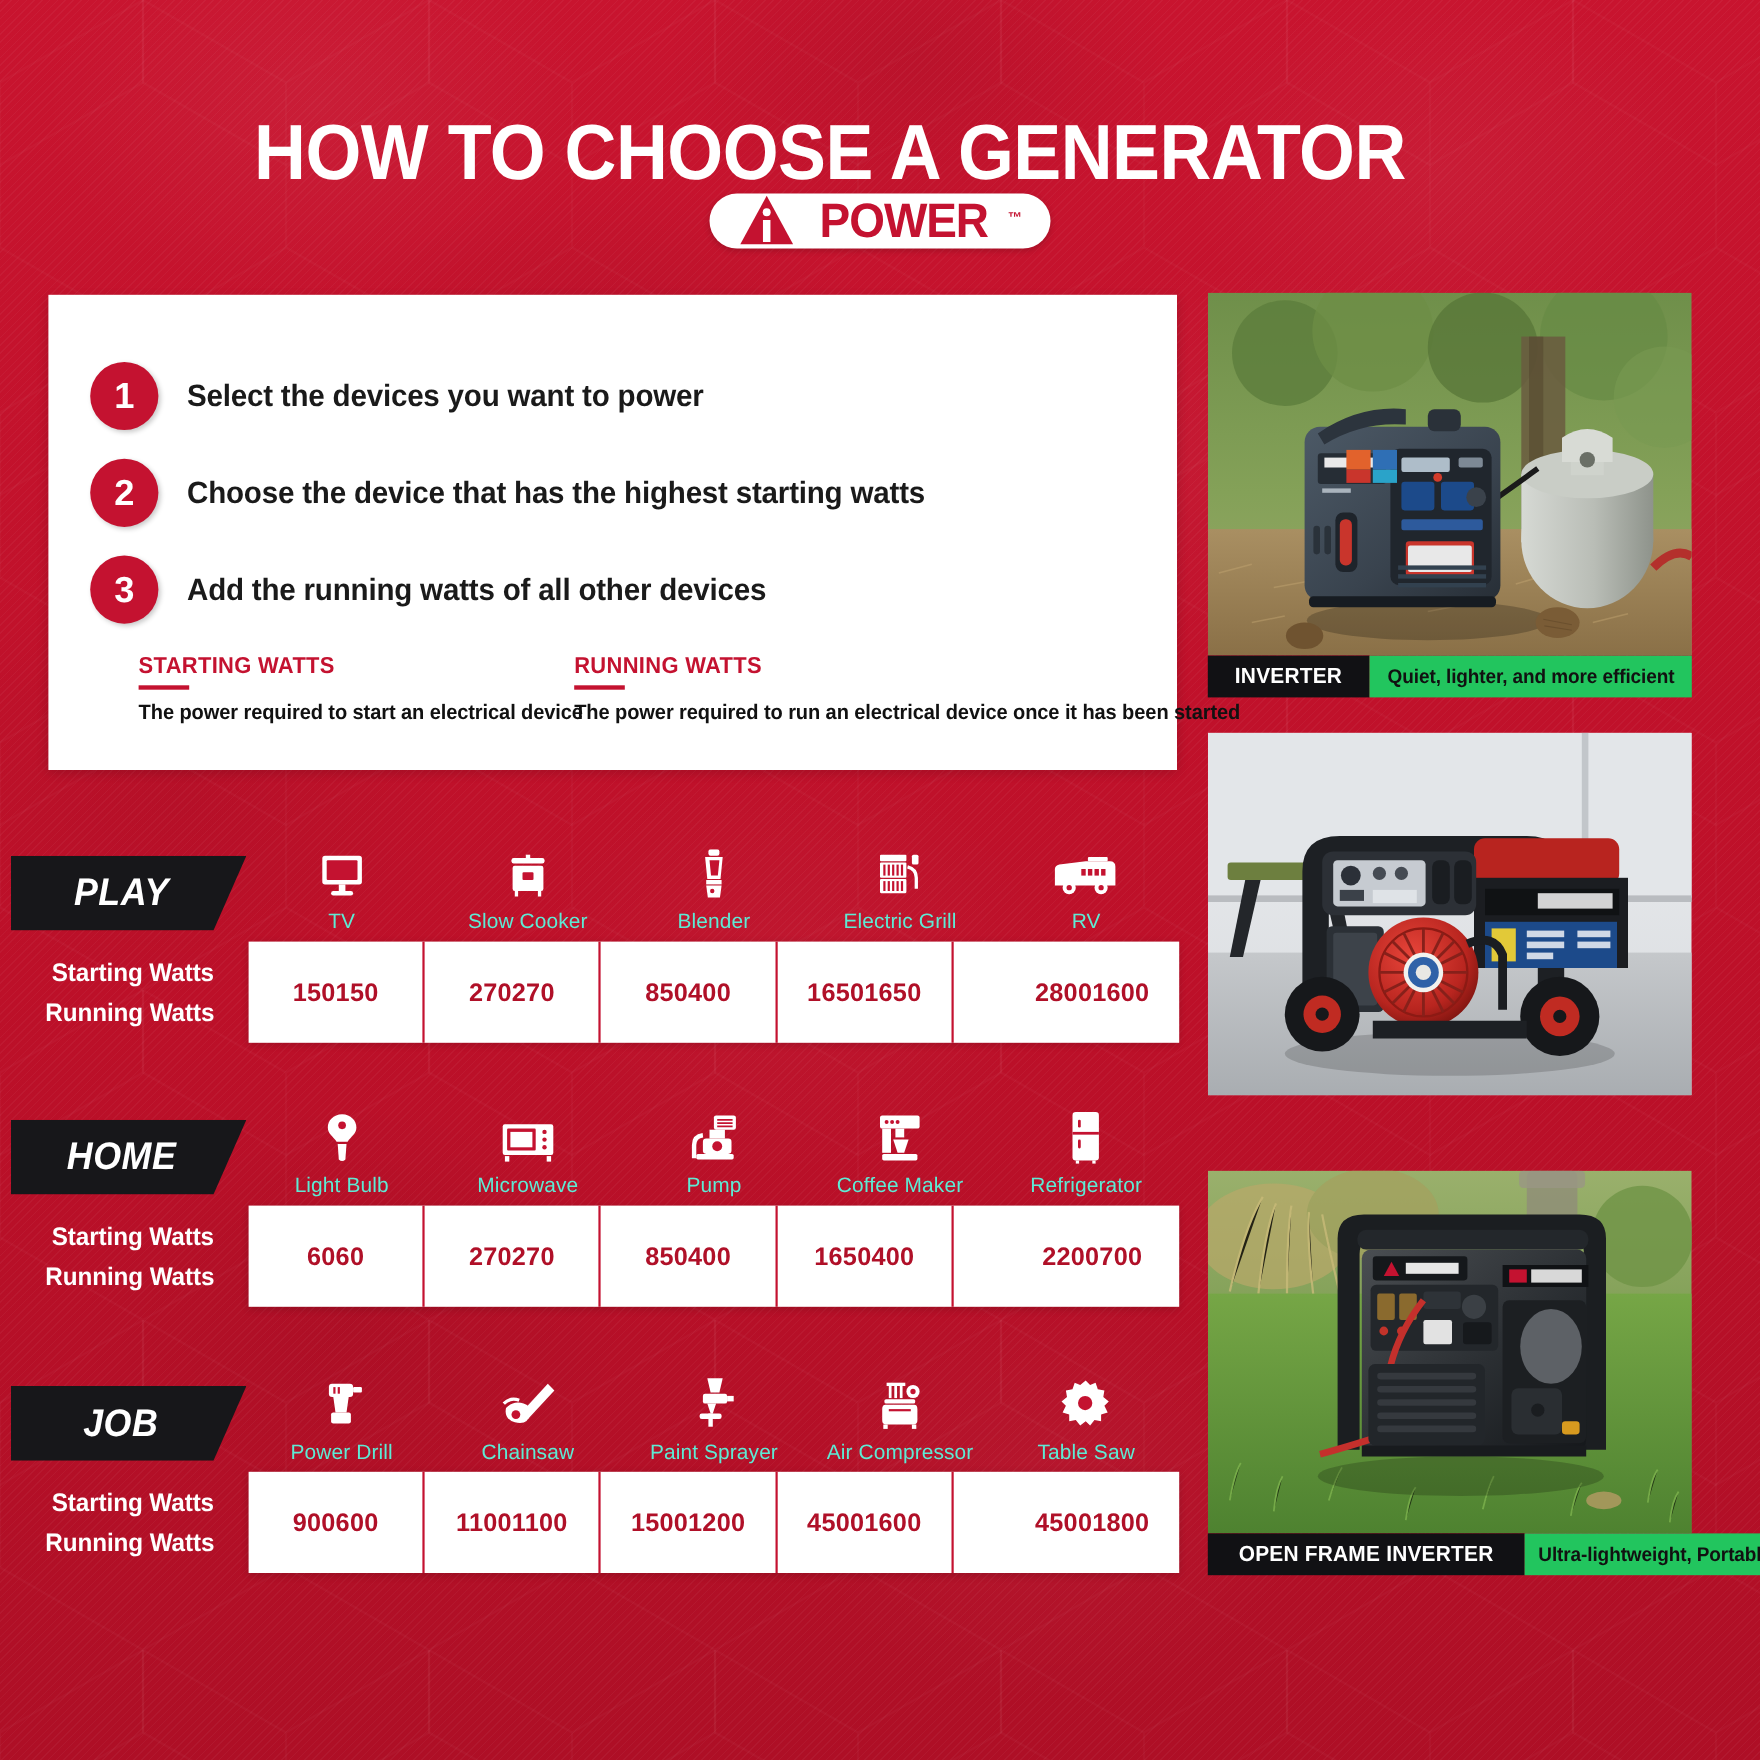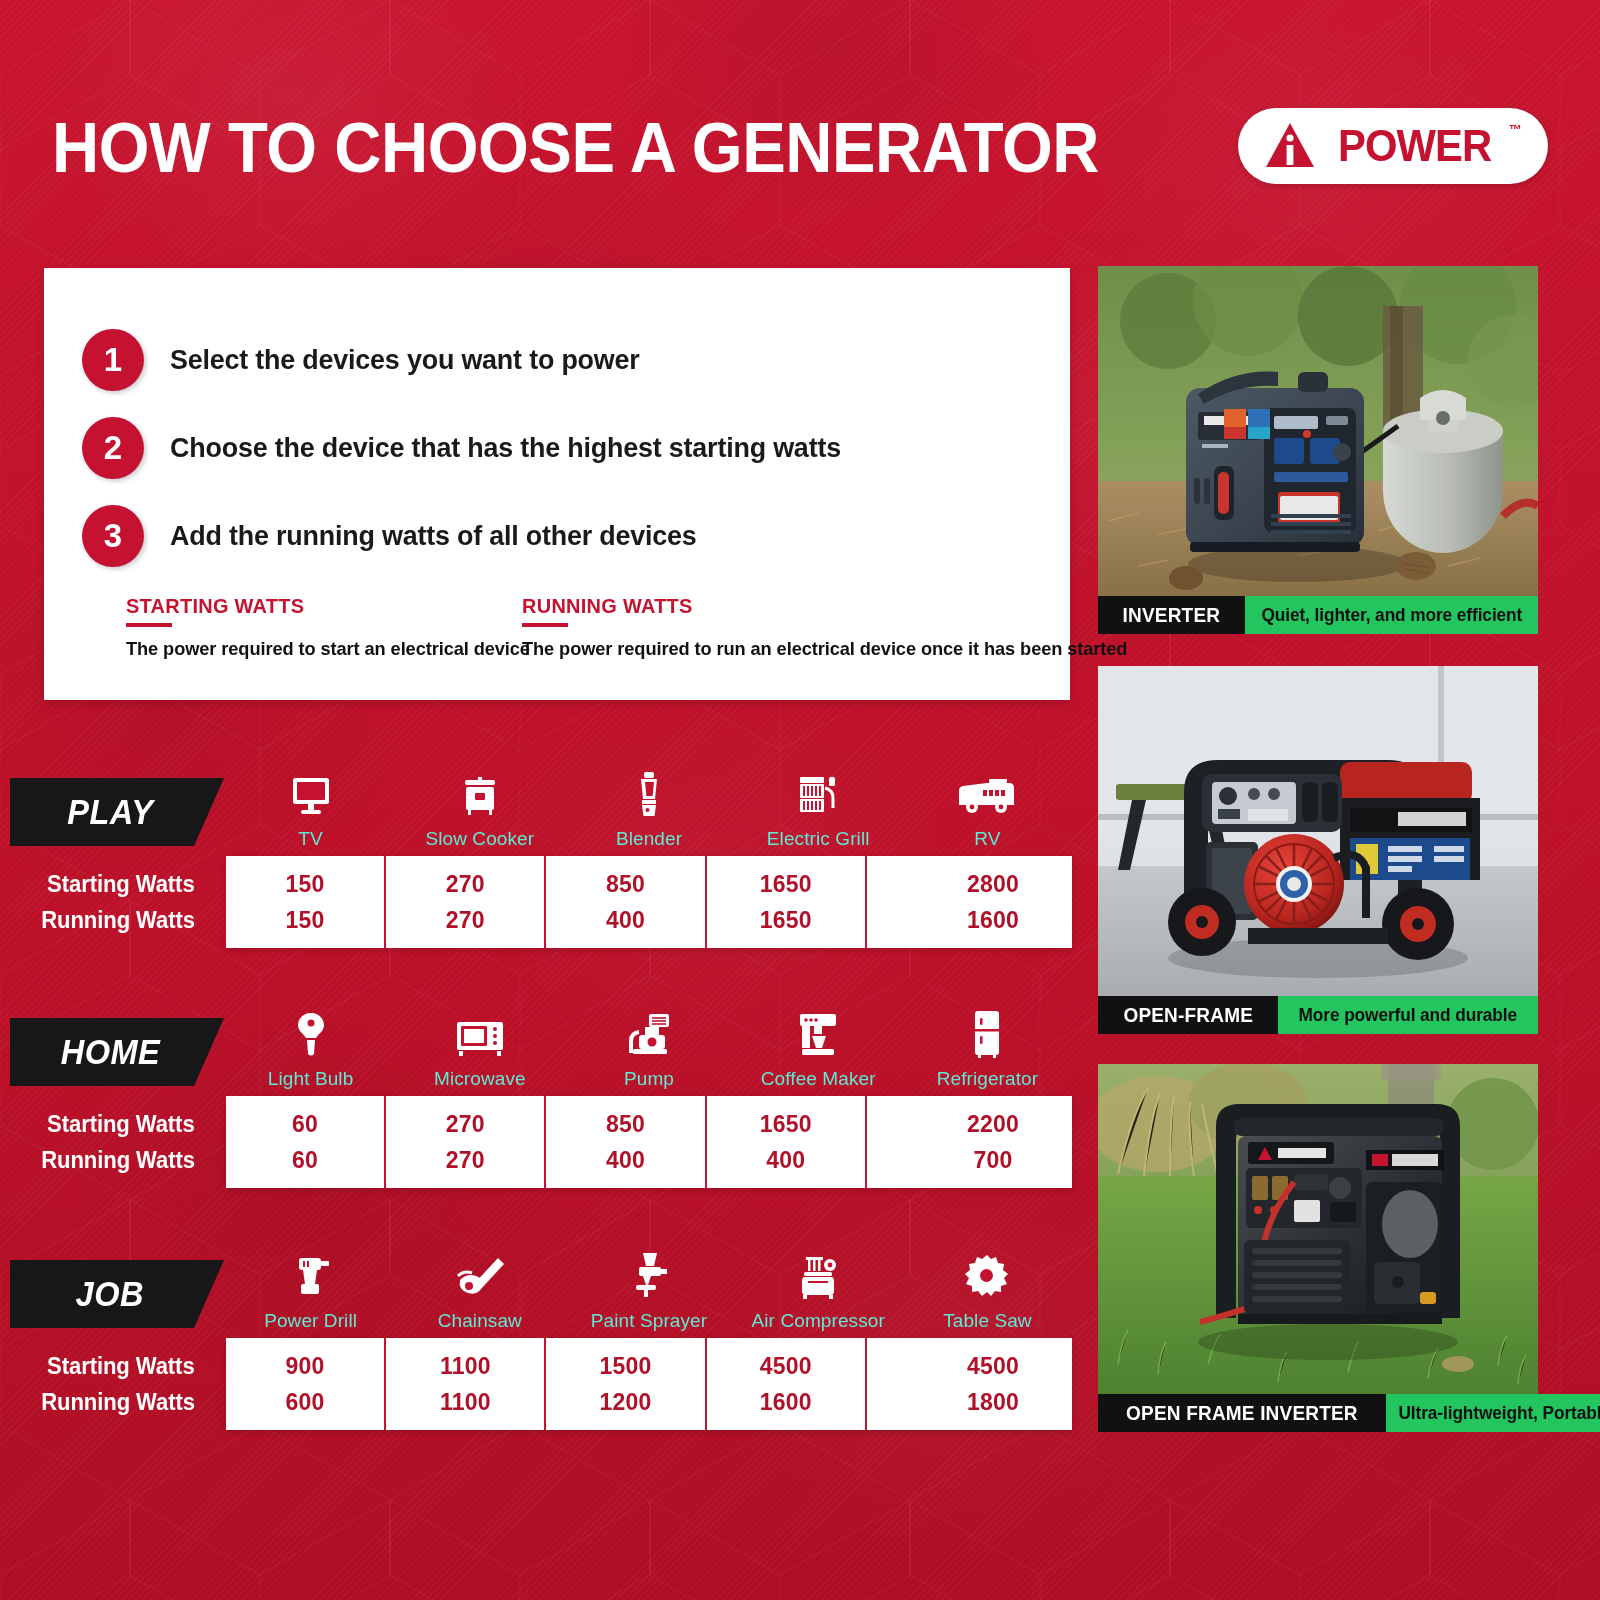--- a/index.html
+++ b/index.html
@@ -47,25 +47,26 @@
   }
   .bg-hexgrid {
     position: absolute;
     inset: 0;
     opacity: .55;
   }
 
   
   .header {
     position: absolute;
-    top: 88px; left: 52px; right: 52px;
+    top: 104px; left: 52px; right: 52px;
     height: 96px;
     display: flex;
-    align-items: flex-end;
+    align-items: center;
     justify-content: space-between;
+    flex-direction: column;
   }
   .title {
     font-family: "Liberation Sans Narrow", "Liberation Sans", sans-serif;
     font-size: 71px;
     line-height: 72px;
     font-weight: 700;
     color: #ffffff;
     letter-spacing: -0.5px;
     transform: scaleX(.92);
     transform-origin: left center;
@@ -265,21 +266,20 @@
   }
   .watt-table {
     flex: 1 1 auto;
     background: #ffffff;
     display: flex;
     box-shadow: 0 2px 7px rgba(0,0,0,.17);
   }
   .watt-col {
     flex: 1 1 0;
     display: flex;
-    flex-direction: column;
     justify-content: center;
     align-items: center;
     border-right: 2px solid #c41230;
   }
   .watt-col:last-child { border-right: none; padding-left: 47px; }
   .watt-val {
     font-family: "Liberation Sans Narrow", "Liberation Sans", sans-serif;
     font-size: 23px;
     font-weight: 700;
     color: #b01028;
@@ -929,28 +929,20 @@
 
         <circle cx="104" cy="256" r="34" fill="#16181b"></circle>
         <circle cx="104" cy="256" r="17" fill="#c02b22"></circle>
         <circle cx="104" cy="256" r="6" fill="#16181b"></circle>
         <circle cx="320" cy="258" r="36" fill="#16181b"></circle>
         <circle cx="320" cy="258" r="18" fill="#c02b22"></circle>
         <circle cx="320" cy="258" r="6" fill="#16181b"></circle>
         <path d="M150 262 l140 0 l0 16 l-140 0 z" fill="#1d2024"></path>
       </svg>
     </div>
-    <div class="caption">
-      <div class="cap-tag">
-        <span>OPEN-FRAME</span>
-      </div>
-      <div class="cap-desc">
-        <span>More powerful and durable</span>
-      </div>
-    </div>
   </div>
 
   <div class="photo-card p3">
     <div class="photo">
       <svg viewBox="0 0 440 330" preserveAspectRatio="xMidYMid slice" aria-hidden="true">
         <defs>
           <linearGradient id="bk3" x1="0" y1="0" x2="0" y2="1">
             <stop offset="0%" stop-color="#9ab06c"></stop>
               <stop offset="45%" stop-color="#7f9e55"></stop>
             <stop offset="100%" stop-color="#5f8a3c"></stop>

